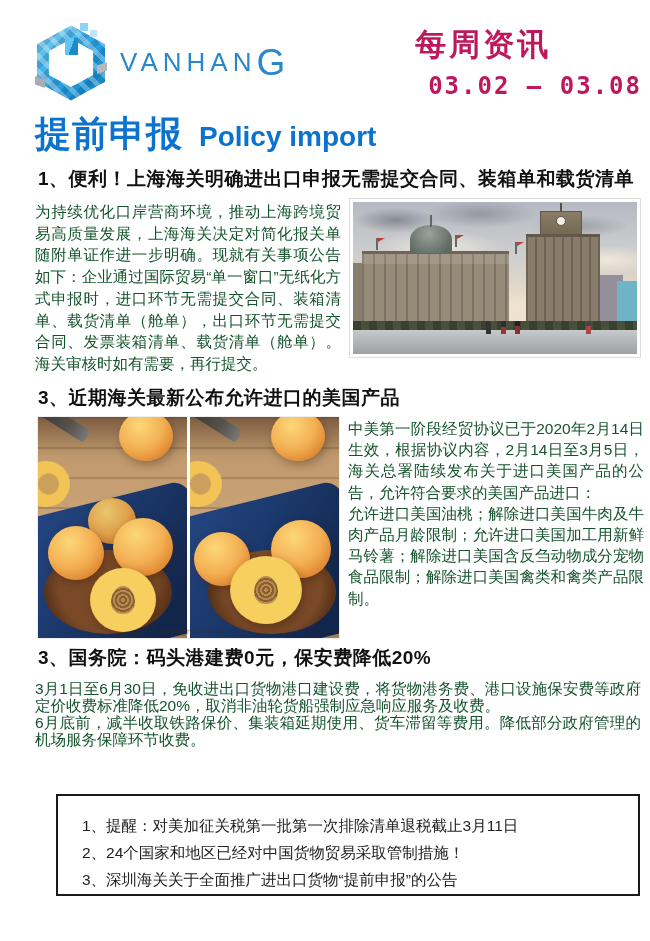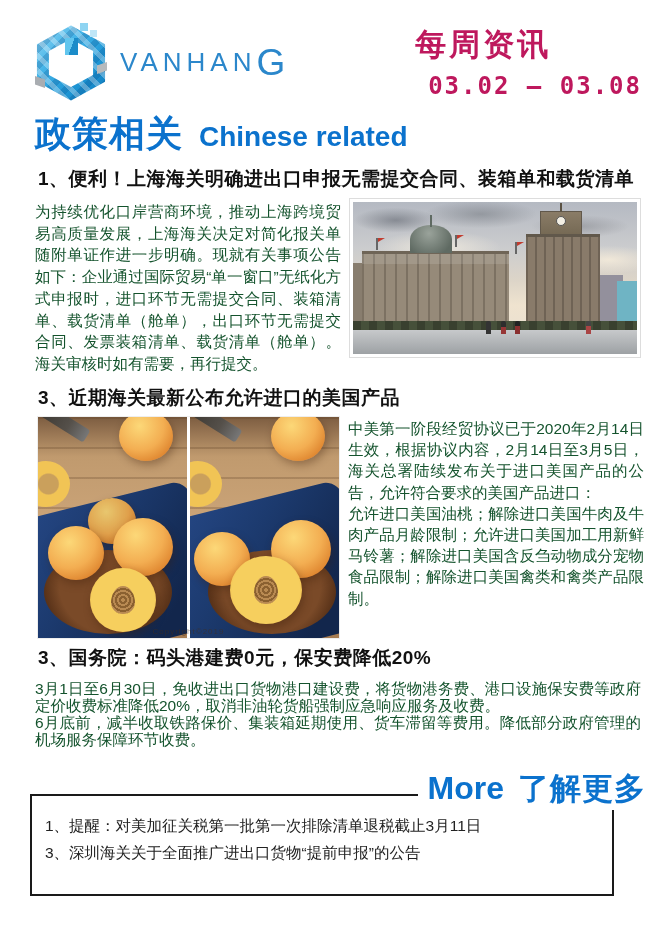--- a/index.html
+++ b/index.html
@@ -115,22 +115,22 @@
     box-shadow:2px 4px 8px rgba(60,30,10,.4);}
   .pit{position:absolute;left:50%;top:50%;width:24px;height:28px;margin:-14px 0 0 -12px;border-radius:50% 50% 50% 50%/60% 60% 40% 40%;
     background:repeating-radial-gradient(circle at 50% 50%, #b98a52 0 2px, #8a6030 2px 4px);}
   .watermark{position:absolute;left:0;right:0;bottom:2px;text-align:center;font-size:8px;color:rgba(70,45,25,.55);letter-spacing:1px;}
 
   
   .more-heading{position:absolute;top:768px;right:4px;z-index:2;background:#fff;padding-left:10px;
     color:#0b72cd;display:flex;align-items:baseline;}
   .more-en{font-size:32px;font-weight:600;}
   .more-zh{font-size:31px;font-weight:700;margin-left:14px;letter-spacing:1px;}
-  .news-box{position:absolute;left:30px;top:794px;width:584px;height:102px;border:2px solid #1a1a1a;
-    padding:16px 0 0 13px;box-sizing:border-box;}
+  .news-box{position:absolute;left:56px;top:794px;width:584px;height:102px;border:2px solid #1a1a1a;
+    padding:16px 0 0 24px;box-sizing:border-box;}
   .news-item{font-size:15.5px;color:#222;line-height:27px;}
 
   
   .footer-bar{position:absolute;left:0;top:913px;width:650px;height:28px;background:#1877cb;
     display:flex;align-items:center;color:#fff;}
   .footer-zh{margin-left:40px;font-size:17px;font-weight:700;letter-spacing:2px;}
   .footer-en{margin-left:26px;font-family:"DejaVu Sans Mono","Liberation Mono",monospace;
     font-size:14px;font-weight:700;letter-spacing:1px;word-spacing:6px;}
 </style>
 </head>
@@ -150,22 +150,22 @@
     </div>
     <div class="brand-text"><span>VANHAN</span><span class="big-g">G</span></div>
   </div>
 
   <div class="weekly">
     <div class="weekly-title">每周资讯</div>
     <div class="weekly-date">03.02 — 03.08</div>
   </div>
 
   <div class="main-heading">
-    <span class="mh-zh">政策相关</span>
-    <span class="mh-en">Chinese related</span>
+    <span class="mh-zh">提前申报</span>
+    <span class="mh-en">Policy import</span>
   </div>
 
   <div class="art-title a1-title">1、便利！上海海关明确进出口申报无需提交合同、装箱单和载货清单</div>
   <div class="body-text a1-body">为持续优化口岸营商环境，推动上海跨境贸易高质量发展，上海海关决定对简化报关单随附单证作进一步明确。现就有关事项公告如下：企业通过国际贸易“单一窗口”无纸化方式申报时，进口环节无需提交合同、装箱清单、载货清单（舱单），出口环节无需提交合同、发票装箱清单、载货清单（舱单）。海关审核时如有需要，再行提交。</div>
 
   <div class="photo-frame">
     <div class="bund">
       <div class="clouds"></div>
       <div class="bld bld-far-left"></div>
       <div class="bld bld-left"></div>
@@ -224,24 +224,21 @@
     <div>中美第一阶段经贸协议已于2020年2月14日生效，根据协议内容，2月14日至3月5日，海关总署陆续发布关于进口美国产品的公告，允许符合要求的美国产品进口：</div>
     <div>允许进口美国油桃；解除进口美国牛肉及牛肉产品月龄限制；允许进口美国加工用新鲜马铃薯；解除进口美国含反刍动物成分宠物食品限制；解除进口美国禽类和禽类产品限制。</div>
   </div>
 
   <div class="art-title a3-title">3、国务院：码头港建费0元，保安费降低20%</div>
   <div class="body-text a3-body">
     <div>3月1日至6月30日，免收进出口货物港口建设费，将货物港务费、港口设施保安费等政府定价收费标准降低20%，取消非油轮货船强制应急响应服务及收费。</div>
     <div>6月底前，减半收取铁路保价、集装箱延期使用、货车滞留等费用。降低部分政府管理的机场服务保障环节收费。</div>
   </div>
 
-  <div class="more-heading">
-    <span class="more-en">More</span>
-    <span class="more-zh">了解更多</span>
-  </div>
 
   <div class="news-box">
     <div class="news-item">1、提醒：对美加征关税第一批第一次排除清单退税截止3月11日</div>
+    <div class="news-item">2、24个国家和地区已经对中国货物贸易采取管制措施！</div>
     <div class="news-item">3、深圳海关关于全面推广进出口货物“提前申报”的公告</div>
   </div>
 
 
 </div>
 
 </body></html>

